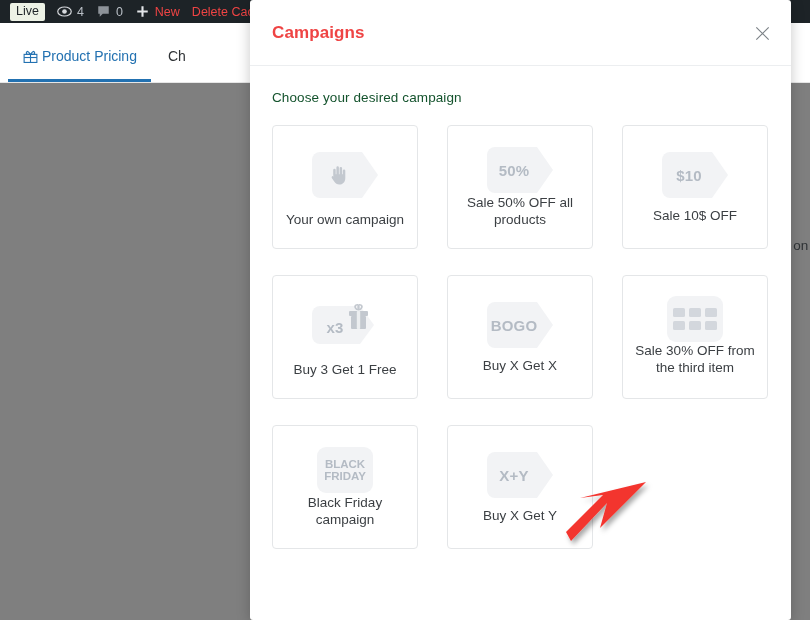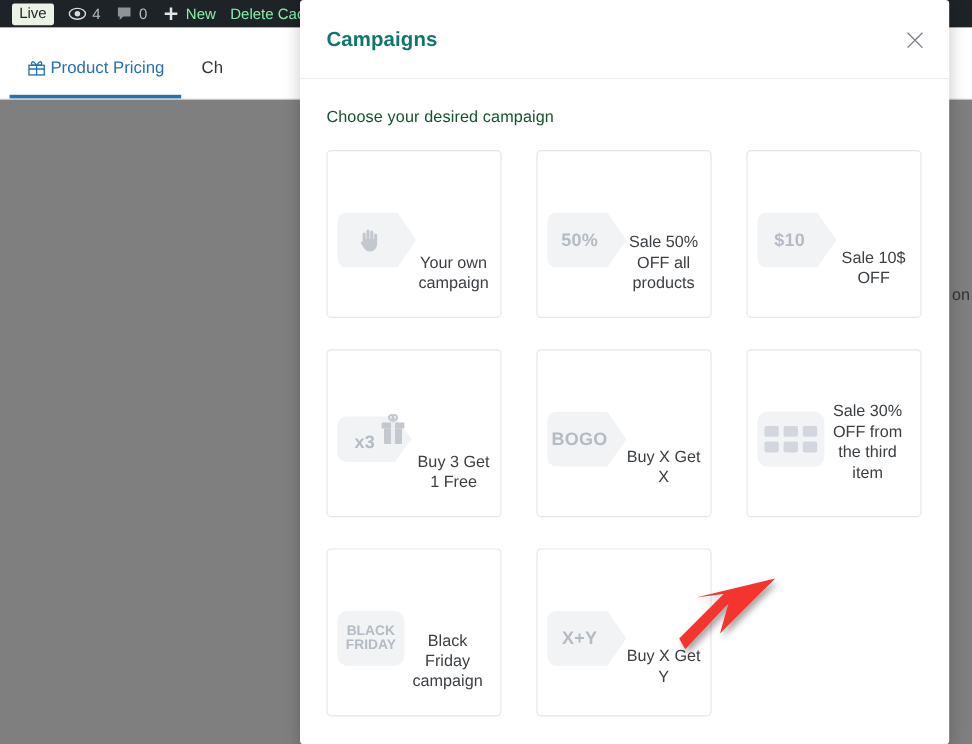--- a/index.html
+++ b/index.html
@@ -26,21 +26,21 @@
   .ab-item { display: flex; align-items: center; height: 23px; padding: 12px 6px; gap: 4px; }
   .live-badge {
     background: #edf2e6; color: #1d2327;
     border-radius: 2px;
     padding: 1px 6px 2px 6px;
     font-size: 12.5px;
     line-height: 15px;
     display: inline-block;
   }
   .ab-num { color: #b9bfc6; font-size: 12.5px; }
-  .ab-label { color: #86efac; font-size: 12.5px; }
+  .ab-label { color: #ef4444; font-size: 12.5px; }
   .ab-icon { display: inline-flex; align-items: center; justify-content: center; width: 16px; height: 16px; }
   .ab-icon svg { display: block; }
 
   
   .tabstrip {
     position: absolute; top: 23px; left: 0; width: 810px; height: 60px;
     background: #ffffff;
     border-bottom: 1px solid #e6e6e6;
     display: flex; align-items: flex-end;
     padding-left: 8px;
@@ -85,42 +85,42 @@
     overflow: hidden;
   }
   .modal-header {
     position: relative;
     height: 66px;
     border-bottom: 1px solid #eceef0;
     display: flex; align-items: center;
     padding: 0 22px;
   }
   .modal-title {
-    font-size: 17px; font-weight: bold; color: #0f766e; letter-spacing: 0.1px; text-align: right;
+    font-size: 17px; font-weight: bold; color: #ef4444; letter-spacing: 0.1px; text-align: right;
   }
   .modal-close {
     position: absolute; right: 16px; top: 20px;
     width: 26px; height: 26px;
     display: flex; align-items: center; justify-content: center;
     color: #7c8287; font-size: 19px; line-height: 1;
     cursor: pointer;
   }
   .modal-body { padding: 24px 22px 0 22px; }
   .modal-subtitle {
     font-size: 13.5px; color: #14532d; margin-bottom: 20px; letter-spacing: 0.1px;
   }
 
   
   .card-grid { display: grid; grid-template-columns: repeat(3, 146px); gap: 26px 29px; }
   .card {
-    width: 146px; height: 140px;
+    width: 146px; height: 124px;
     border: 1px solid #e4e6e8;
     border-radius: 4px;
     background: #fff;
-    display: flex; flex-direction: row; align-items: center; justify-content: flex-start;
+    display: flex; flex-direction: column; align-items: center; justify-content: flex-start;
     padding: 20px 8px 10px 8px;
     cursor: pointer;
   }
   .card-icon { height: 58px; display: flex; align-items: center; justify-content: center; }
   .card-label {
     margin-top: auto; margin-bottom: 14px;
     font-size: 13.5px; color: #3b3f43; text-align: center; line-height: 17px;
   }
   .card-label.l2 { margin-bottom: 10px; }
 

